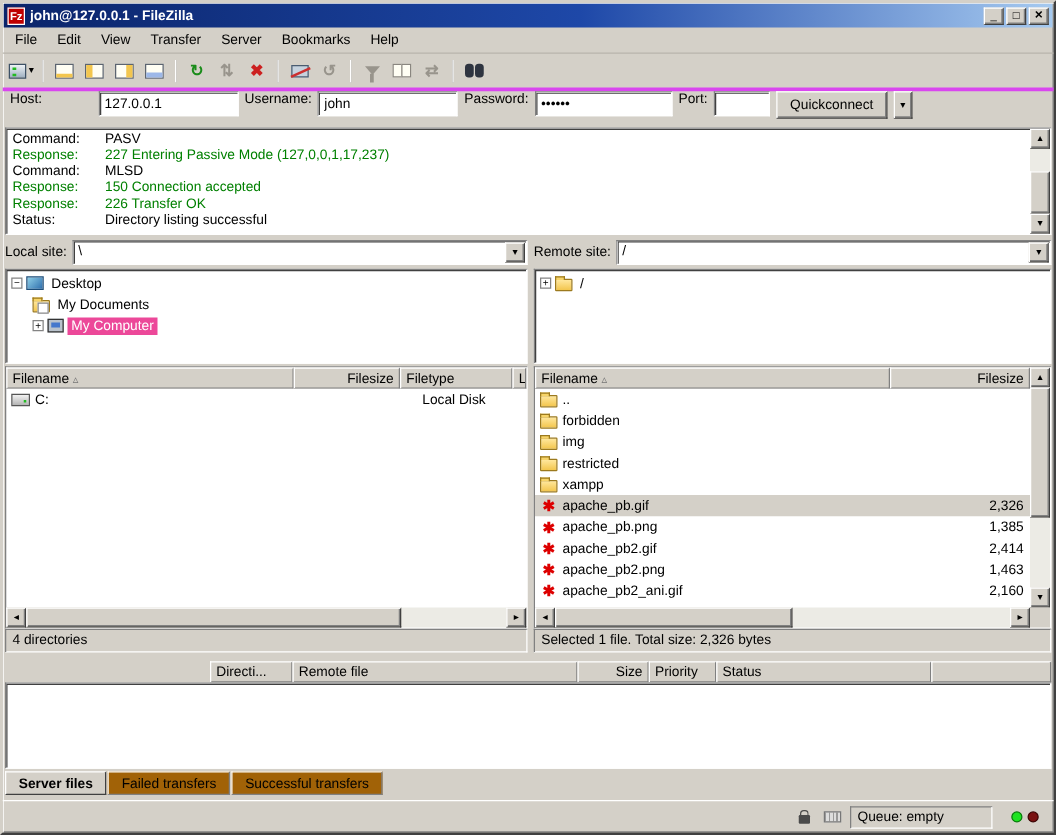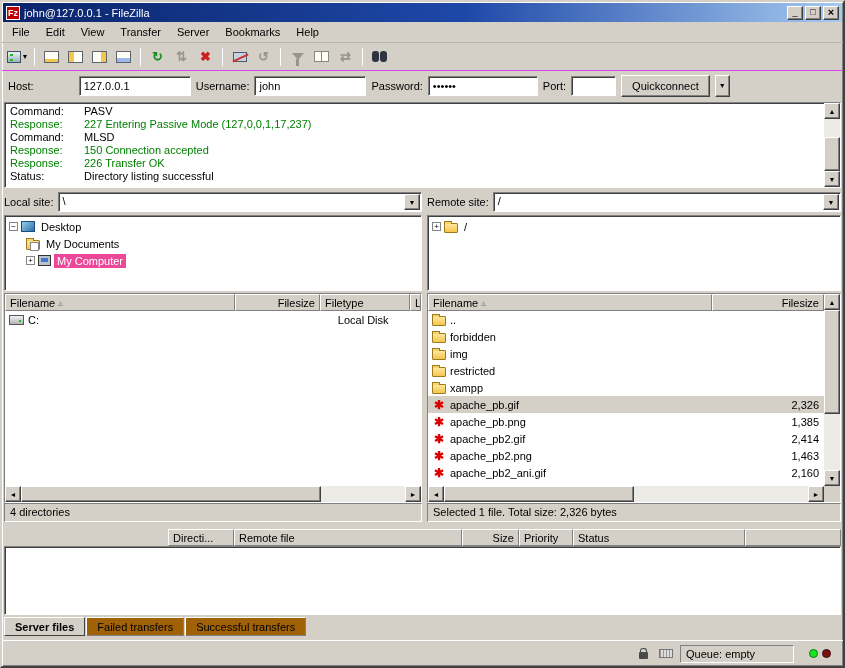--- a/index.html
+++ b/index.html
@@ -17,21 +17,21 @@
   .sunken-thin { border: 1px solid; border-color: #808080 #ffffff #ffffff #808080; }
   .nowrap { white-space: nowrap; overflow: hidden; }
 
   
   .titlebar { position: absolute; top: 1px; left: 1px; right: 1px; height: 19px;
               background: linear-gradient(90deg, #0a246a 0%, #1e48a8 55%, #a6caf0 100%);
               display: flex; align-items: center; gap: 4px; padding: 0 3px; }
   .fz-logo { width: 14px; height: 14px; background: #bf0000; border: 1px solid #fff;
              color: #fff; font-size: 9px; font-weight: bold; display: flex;
              align-items: center; justify-content: center; flex: none; }
-  .title-text { color: #fff; font-weight: normal; flex: 1; white-space: nowrap; overflow: hidden; }
+  .title-text { color: #fff; font-weight: bold; flex: 1; white-space: nowrap; overflow: hidden; }
   .wbtns { display: flex; gap: 2px; }
   .wbtn { width: 16px; height: 14px; font-size: 9px; line-height: 1; display: flex;
           align-items: center; justify-content: center; font-family: inherit; padding: 0; }
   .wbtn.close { font-size: 11px; font-weight: bold; }
 
   
   .menubar { position: absolute; top: 20px; left: 0; right: 0; height: 20px;
              display: flex; align-items: center; padding: 0 2px; }
   .menu-item { padding: 3px 8px 4px; }
   .toolbar { position: absolute; top: 40px; left: 0; right: 0; height: 28px;
@@ -62,21 +62,21 @@
   .ic-compare::before, .ic-compare::after { content: ""; position: absolute; top: 0; bottom: 0; width: 6px;
                background: #fffef4; border: 1px solid #8a8populate680; border: 1px solid #8a8680; }
   .ic-compare::before { left: 0; } .ic-compare::after { right: 0; }
   .ic-binoc { position: relative; width: 15px; height: 11px; }
   .ic-binoc::before, .ic-binoc::after { content: ""; position: absolute; top: 0; width: 7px; height: 11px;
                background: #2e3440; border-radius: 3px; }
   .ic-binoc::before { left: 0; } .ic-binoc::after { right: 0; }
 
   
   .quickbar { position: absolute; top: 68px; left: 0; right: 0; height: 30px;
-              border-top: 1px solid #d946ef; display: flex; align-items: center;
+              border-top: 3px solid #d946ef; display: flex; 
               padding: 0 6px; gap: 5px; }
   .field { height: 20px; border: 1px solid; border-color: #808080 #ffffff #ffffff #808080;
            box-shadow: inset 1px 1px 0 #404040; background: #fff; font: inherit;
            padding: 1px 4px; cursor: text; }
   .f-host { width: 112px; margin-left: 40px; } .f-user { width: 112px; } .f-pass { width: 110px; } .f-port { width: 45px; }
   .qc-btn { height: 22px; padding: 0 10px; font: inherit; }
   .qc-dd { width: 15px; height: 22px; font-size: 7px; padding: 0; }
 
   
   .logbox { position: absolute; top: 100px; left: 2px; right: 2px; height: 86px; overflow: hidden; }

